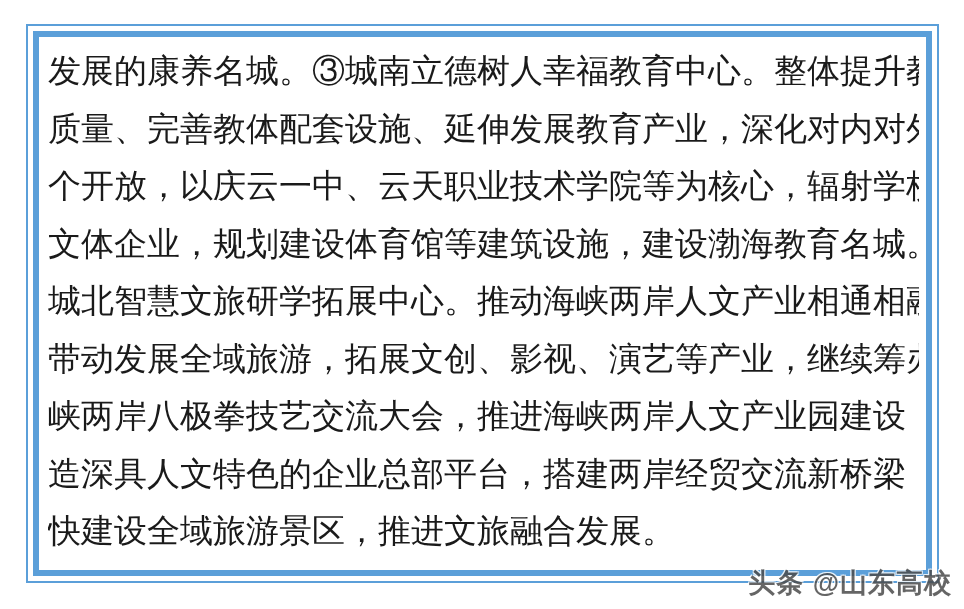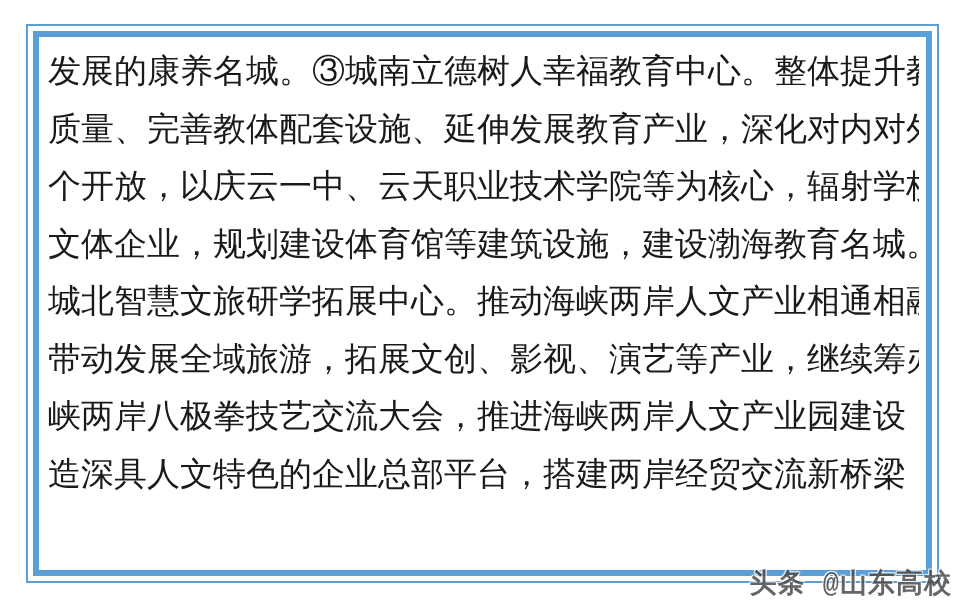--- a/index.html
+++ b/index.html
@@ -62,35 +62,36 @@
     font-size: 27px;
     font-weight: 700;
     letter-spacing: 1px;
     color: var(--watermark-color);
     opacity: 0.85;
     text-shadow:
       1px 1px 0 #ffffff,
       -1px -1px 0 #ffffff,
       1px -1px 0 #ffffff,
       -1px 1px 0 #ffffff;
-    font-family: Liberation Mono, monospace;
+    font-family: Liberation Sans, sans-serif;
     margin-left: 36px;
   }
 </style>
 </head>
 <body>
 
 <div class="frame-outer">
   <div class="frame-inner">
     <div class="text-block">
       <div class="text-line">发展的康养名城。③城南立德树人幸福教育中心。整体提升教育</div>
       <div class="text-line">质量、完善教体配套设施、延伸发展教育产业，深化对内对外两</div>
       <div class="text-line">个开放，以庆云一中、云天职业技术学院等为核心，辐射学校和</div>
       <div class="text-line">文体企业，规划建设体育馆等建筑设施，建设渤海教育名城。④</div>
       <div class="text-line">城北智慧文旅研学拓展中心。推动海峡两岸人文产业相通相融，</div>
       <div class="text-line">带动发展全域旅游，拓展文创、影视、演艺等产业，继续筹办海</div>
       <div class="text-line">峡两岸八极拳技艺交流大会，推进海峡两岸人文产业园建设，打</div>
       <div class="text-line">造深具人文特色的企业总部平台，搭建两岸经贸交流新桥梁；加</div>
+      <div class="text-line last">快建设全域旅游景区，推进文旅融合发展。</div>
     </div>
   </div>
 </div>
 
 <div class="watermark">头条 @山东高校</div>
 
 </body></html>

